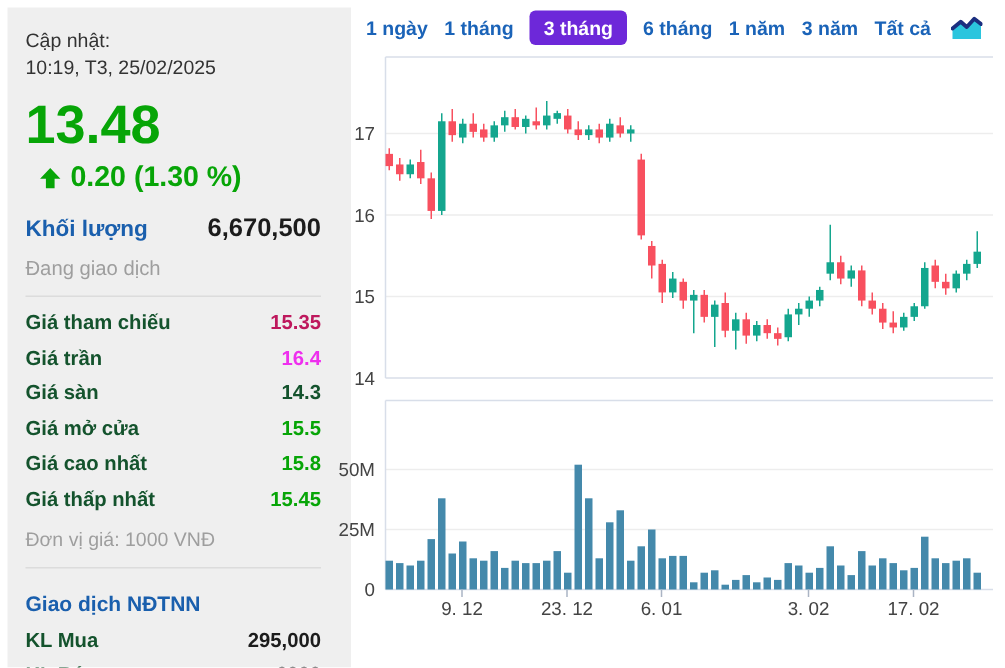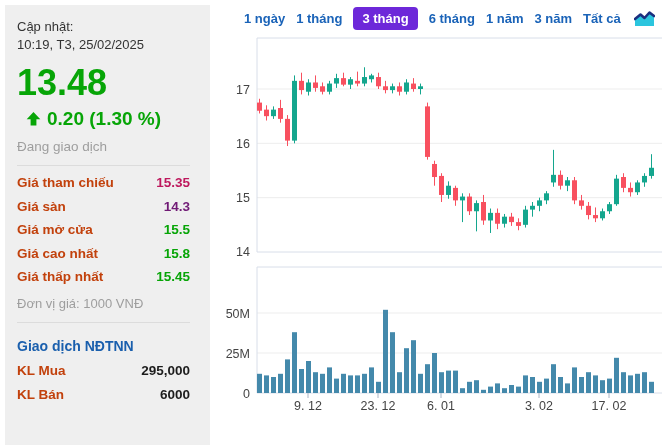--- a/index.html
+++ b/index.html
@@ -3,35 +3,35 @@
 <meta charset="utf-8">
 <style>
   html,body{margin:0;padding:0;}
   body{
     width:670px;height:445px;position:relative;overflow:hidden;background:#fff;
     font-family:"Liberation Sans",sans-serif;
     -webkit-font-smoothing:antialiased;
   }
   
   .left-panel{
-    position:absolute;left:5px;top:5px;width:205px;height:440px;
+    position:absolute;left:5px;top:5px;width:229px;height:440px;
     background:#efefef;box-sizing:border-box;padding:13px 20px 0 12px;
   }
   .update{font-size:13px;color:#333;line-height:1.35;}
   .price{font-size:36px;font-weight:bold;color:#07A507;margin-top:12px;line-height:1;}
   .change-row{display:flex;align-items:center;gap:6px;margin-top:7px;margin-left:9px;
     color:#07A507;font-weight:bold;font-size:19px;}
   .vol-row{display:flex;justify-content:space-between;align-items:baseline;margin-top:12px;}
   .vol-label{color:#1A5FAD;font-weight:bold;font-size:15px;}
   .vol-value{color:#1c1c1c;font-weight:bold;font-size:17px;}
   .status{color:#9e9e9e;font-size:13.5px;margin-top:9px;}
   .divider{border-top:1px solid #dcdcdc;margin:11px 0 9px 0;}
   .stat-row{display:flex;justify-content:space-between;align-items:baseline;
     font-size:13.5px;font-weight:bold;margin:0 0 8.5px 0;}
-  .stat-label{color:#c2410c;text-align:center;}
+  .stat-label{color:#14532d;text-align:center;}
   .stat-value{color:#1c1c1c;}
   .unit-note{color:#9e9e9e;font-size:13px;margin-top:12px;}
   .fheader{color:#1A5FAD;font-weight:bold;font-size:14px;margin:15px 0 9px 0;}
   
   .right-pane{position:absolute;left:210px;top:0;width:392px;height:445px;}
   .tabs{position:absolute;top:7px;left:34px;display:flex;align-items:center;gap:11px;
     font-size:13px;font-weight:bold;color:#1A63B8;z-index:2;white-space:nowrap;}
   .tab{padding:4px 0;cursor:pointer;}
   .tab.active{background:#6d28d9;color:#fff;padding:4px 9px;border-radius:4px;}
   .tab-chart-icon{margin-left:2px;display:flex;align-items:center;}
@@ -48,32 +48,40 @@
 
   <div class="price">13.48</div>
 
   <div class="change-row">
     <svg width="15" height="14" viewBox="0 0 15 14">
       <path d="M7.5 0 L14.3 7.2 L10.4 7.2 L10.4 13.5 L4.6 13.5 L4.6 7.2 L0.7 7.2 Z" fill="#07A507"></path>
     </svg>
     <span>0.20 (1.30 %)</span>
   </div>
 
+  <div class="vol-row">
+    <span class="vol-label">Khối lượng</span>
+    <span class="vol-value">6,670,500</span>
+  </div>
 
   <div class="status">Đang giao dịch</div>
 
   <div class="divider"></div>
 
   <div class="stat-row">
     <span class="stat-label">Giá tham chiếu</span>
     <span class="stat-value" style="color: #be185d; margin-left: 18px;">15.35</span>
   </div>
   <div class="stat-row">
+    <span class="stat-label">Giá trần</span>
+    <span class="stat-value" style="color: rgb(238, 48, 238);">16.4</span>
+  </div>
+  <div class="stat-row">
     <span class="stat-label">Giá sàn</span>
-    <span class="stat-value" style="color: #701a75; margin-left: 32px;">14.3</span>
+    <span class="stat-value" style="color: #14532d; margin-left: 32px;">14.3</span>
   </div>
   <div class="stat-row">
     <span class="stat-label">Giá mở cửa</span>
     <span class="stat-value" style="color: rgb(7, 165, 7);">15.5</span>
   </div>
   <div class="stat-row">
     <span class="stat-label">Giá cao nhất</span>
     <span class="stat-value" style="color: rgb(7, 165, 7);">15.8</span>
   </div>
   <div class="stat-row">

